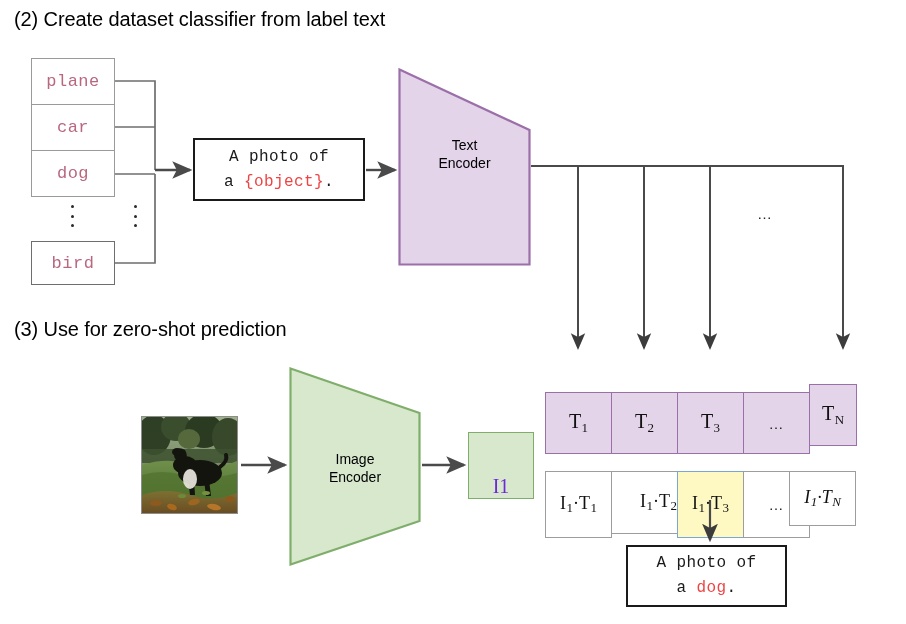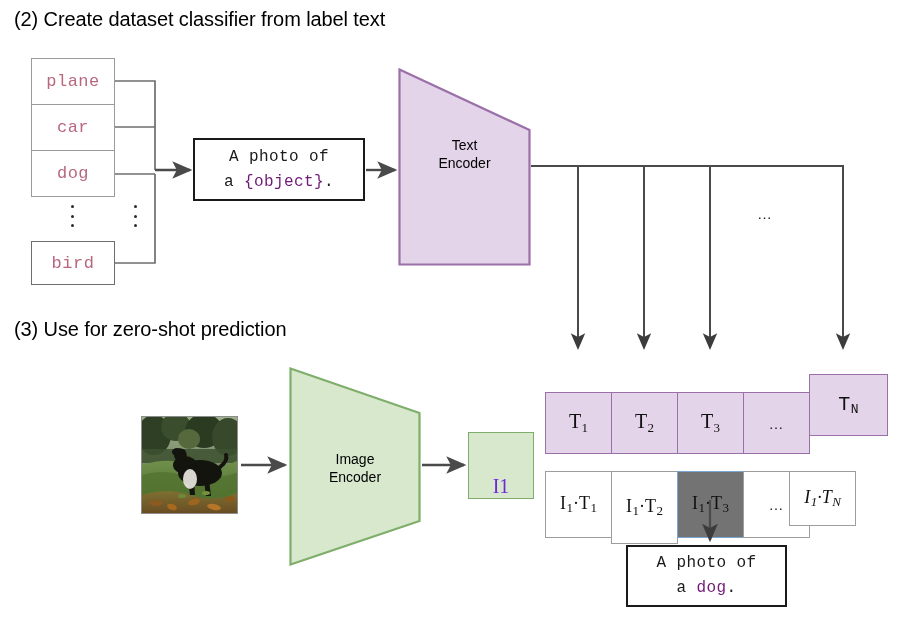--- a/index.html
+++ b/index.html
@@ -38,38 +38,38 @@
   }
   .vdots i{display:block;width:3px;height:3px;border-radius:50%;background:#2b2b2b;}
 
   
   .prompt-box{
     border:2px solid #1a1a1a;background:#fff;
     display:flex;flex-direction:column;align-items:center;justify-content:center;
     font-family:"Liberation Mono", monospace;font-size:16px;color:#1a1a1a;
     line-height:1.55;letter-spacing:0.4px;
   }
-  .prompt-box .pink{color:#701a75;}
+  .prompt-box .pink{color:#ef4444;}
 
   
   .enc-label{
     position:absolute;text-align:center;width:100%;
     font-size:14px;color:#000;line-height:1.25;
     font-family:"Liberation Sans", sans-serif;
   }
 
   
   .cell{
     border:1.5px solid;
     display:flex;align-items:center;justify-content:center;
     font-family:"Liberation Serif", serif;font-size:20px;color:#111;margin-top:39px;
   }
   .cell.t{background:#e3d4ea;border-color:#9b6fa8;}
   .cell.dot{background:#ffffff;border-color:#9d9d9d;font-size:18px;}
-  .cell.dot.hl{background:#737373;border-color:#7aa6d6;}
+  .cell.dot.hl{background:#fef9c3;border-color:#7aa6d6;}
   .cell .sub{font-size:13px;vertical-align:-0.28em;margin-left:0.5px;}
   .cell .ell{font-size:15px;letter-spacing:1px;color:#222;font-family:"Liberation Sans",sans-serif;}
 
   .ibox{
     background:#d7e8cd;border:1.5px solid #7fae6b;
     display:flex;align-items:flex-end;justify-content:center;
     font-family:"Liberation Serif", serif;font-size:20px;color:#6d28d9;
   }
 
   .ellipsis-top{
@@ -198,28 +198,28 @@
   </div>
   <div class="abs cell t" style="left:611px;top:353px;width:67px;height:62px;">
     <span><span>T</span><span class="sub">2</span></span>
   </div>
   <div class="abs cell t" style="left:677px;top:353px;width:67px;height:62px;">
     <span><span>T</span><span class="sub">3</span></span>
   </div>
   <div class="abs cell t" style="left:743px;top:353px;width:67px;height:62px;">
     <span class="ell">…</span>
   </div>
-  <div class="abs cell t" style="left:809px;top:335px;width:79px;height:62px;font-family:Liberation Mono, monospace;">
+  <div class="abs cell t" style="left:809px;top:345px;width:48px;height:62px;">
     <span><span>T</span><span class="sub">N</span></span>
   </div>
 
   <div class="abs cell dot" style="left:545px;top:432px;width:67px;height:67px;">
     <span><span>I</span><span class="sub">1</span><span>·</span><span>T</span><span class="sub">1</span></span>
   </div>
-  <div class="abs cell dot" style="left:611px;top:432px;width:67px;height:73px;">
+  <div class="abs cell dot" style="left:611px;top:432px;width:67px;height:63px;justify-content:flex-end;">
     <span><span>I</span><span class="sub">1</span><span>·</span><span>T</span><span class="sub">2</span></span>
   </div>
   <div class="abs cell dot hl" style="left:677px;top:432px;width:67px;height:67px;">
     <span><span>I</span><span class="sub">1</span><span>·</span><span>T</span><span class="sub">3</span></span>
   </div>
   <div class="abs cell dot" style="left:743px;top:432px;width:67px;height:67px;">
     <span class="ell">…</span>
   </div>
   <div class="abs cell dot" style="left:789px;top:432px;width:67px;height:55px;font-style:italic;">
     <span><span>I</span><span class="sub">1</span><span>·</span><span>T</span><span class="sub">N</span></span>

